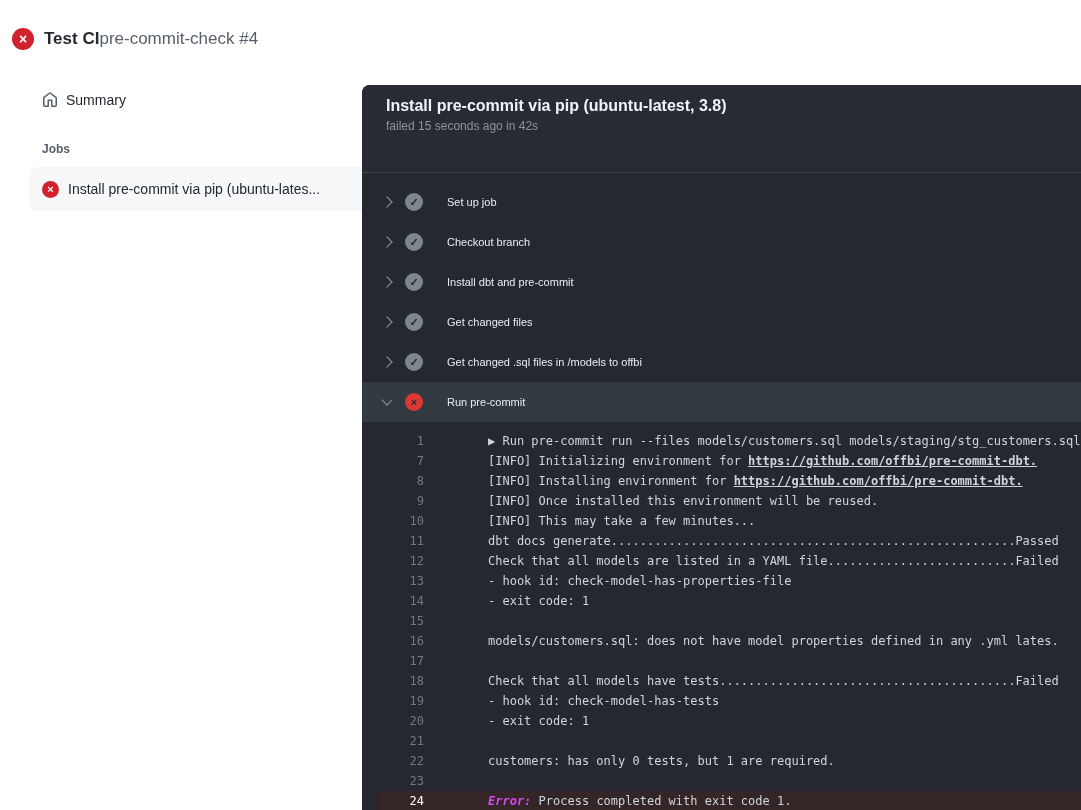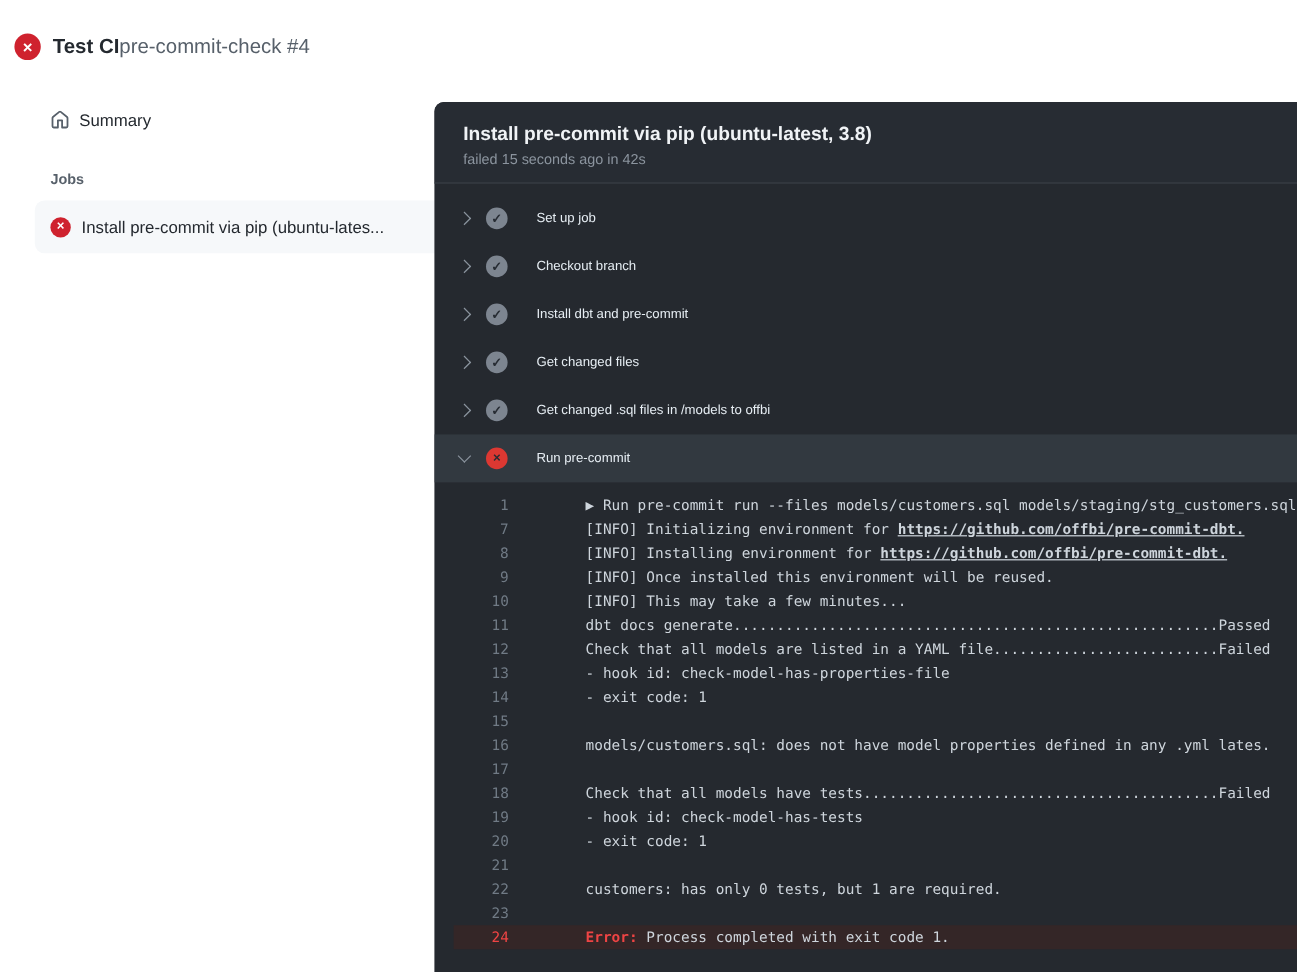--- a/index.html
+++ b/index.html
@@ -25,22 +25,22 @@
   .summary-row svg { flex:0 0 auto; }
   .jobs-label { margin:34px 0 0 14px; font-size:12px; font-weight:700; color:#57606a; }
   .job-item { margin-top:11px; margin-left:1px; width:344px; height:44px; border-radius:8px;
               background:#f6f8fa; display:flex; align-items:center; gap:9px;
               padding-left:13px; font-size:14px; color:#24292f; cursor:pointer; }
   .job-item .lbl { white-space:nowrap; overflow:hidden; }
 
   
   .panel { position:absolute; left:362px; top:85px; width:719px; bottom:0;
            background:#25292f; border-top-left-radius:8px; overflow:hidden; }
-  .panel-header { height:68px; background:#272c33; border-bottom:1px solid #3a4047;
-                  padding:17px 24px 0 24px; }
+  .panel-header { height:88px; background:#272c33; border-bottom:1px solid #3a4047;
+                  padding:10px 24px 0 24px; }
   .panel-header h2 { font-size:16px; line-height:21px; font-weight:700; color:#f0f3f6; }
   .panel-header .sub { margin-top:3px; font-size:12px; color:#8b949e; }
 
   
   .steps { padding-top:9px; }
   .step { height:40px; display:flex; align-items:center; padding:0 18px; cursor:pointer; }
   .step.expanded { background:#323940; }
   .chev { width:14px; height:14px; position:relative; flex:0 0 auto; }
   .chev::before { content:""; position:absolute; left:3px; top:3px; width:7px; height:7px;
                   border-right:1.8px solid #8b949e; border-bottom:1.8px solid #8b949e;
@@ -53,23 +53,23 @@
   .sicon.fail { background:#dc3832; }
   .slabel { margin-left:24px; font-size:11px; color:#e6edf3; }
 
   
   .log { padding-top:9px; font-family:"DejaVu Sans Mono", monospace; font-size:12px; }
   .log-line { display:flex; margin-left:16px; height:20px; line-height:20px;
               white-space:pre; color:#ced5dc; }
   .log-line .num { width:46px; text-align:right; color:#707a85; flex:0 0 auto; cursor:pointer; }
   .log-line .txt { margin-left:16px;padding-left:48px; }
   .log-line.error { background:#342627; }
-  .log-line.error .num { color:#ef4444; }
+  .log-line.error .num { color:#ffffff; }
   .seg-link { text-decoration:underline; font-weight:bold; cursor:pointer; }
-  .seg-error { color:#ef4444; font-weight:bold; }
+  .seg-error { color:#d946ef; font-weight:bold;font-style:italic; }
   .seg-toggle { cursor:pointer; }
 </style>
 </head>
 <body>
 
 <div class="app">
 
   <div class="run-header">
     <span class="badge hdr">×</span>
     <div class="run-title">

